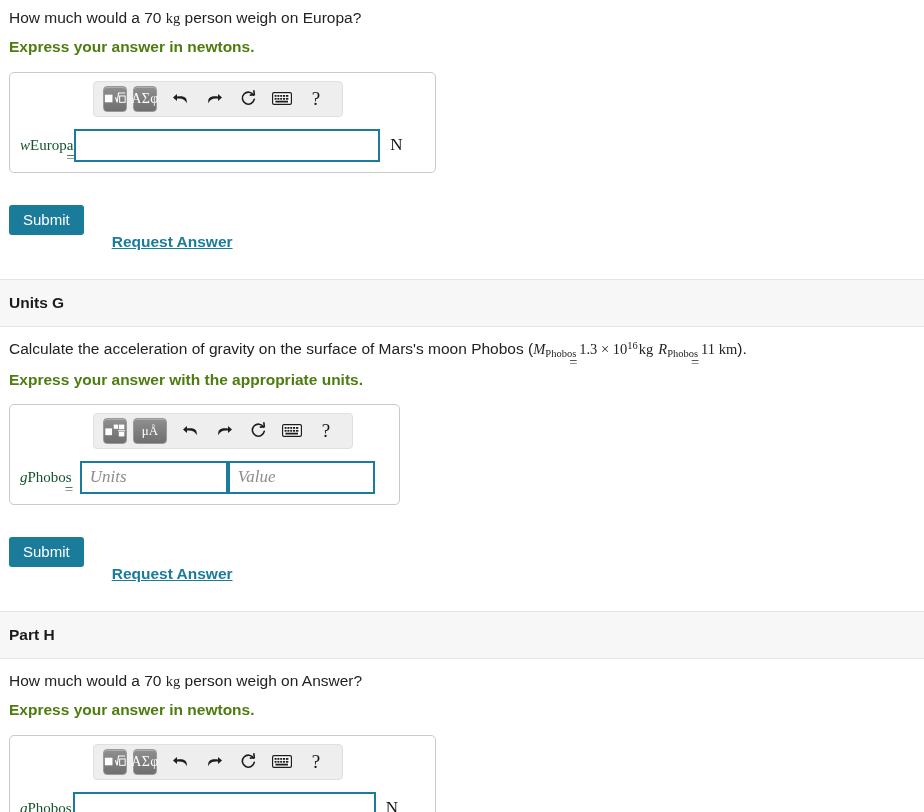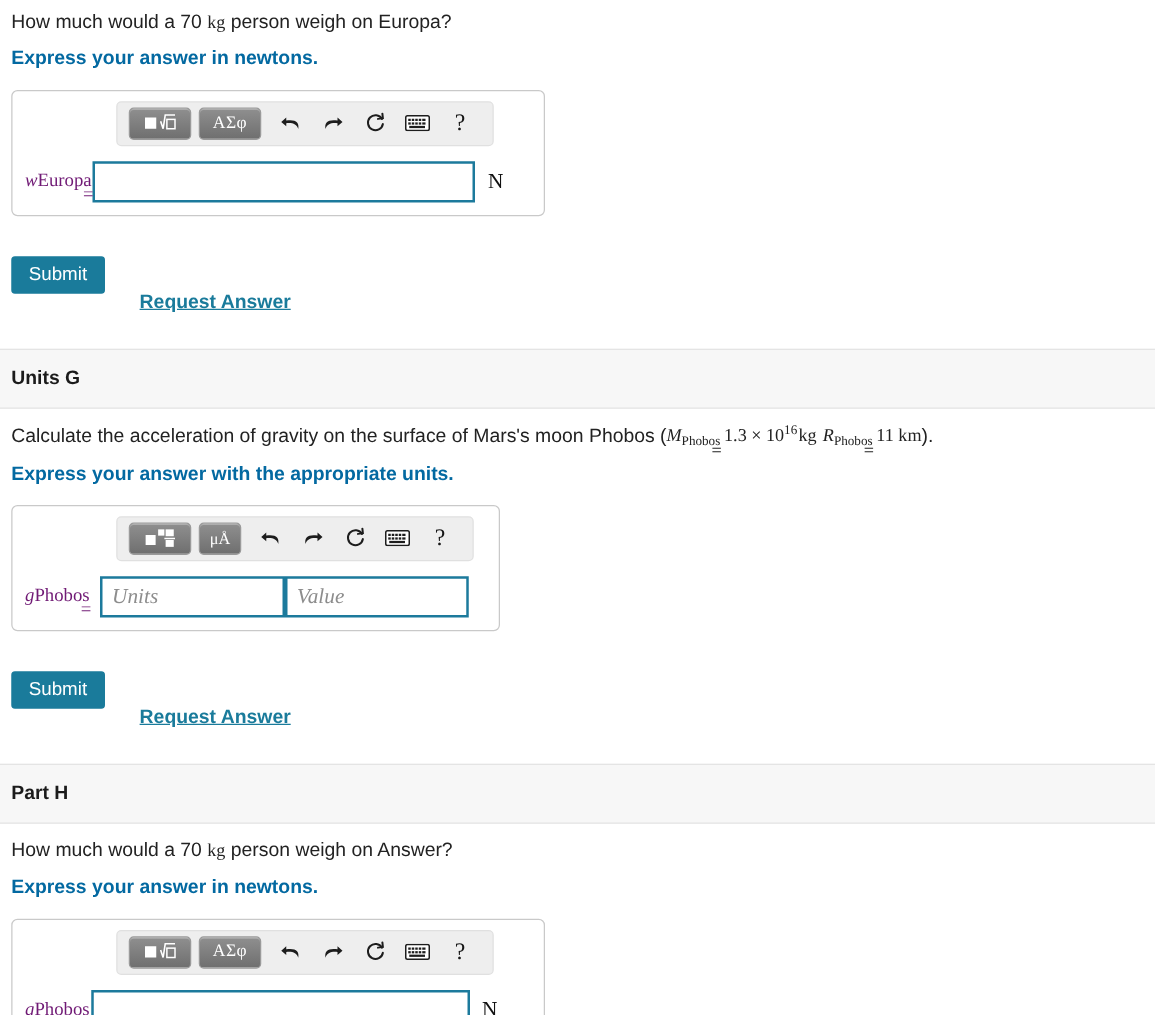--- a/index.html
+++ b/index.html
@@ -18,21 +18,21 @@
     font-size: 15.5px;
     line-height: 1.32;
     color: #222222;
     padding: 0 8px 0 9px;
     white-space: nowrap;
   }
   .qtext.first { padding-top: 8px; }
   .instruction {
     font-size: 15.5px;
     font-weight: bold;
-    color: #0369a1;
+    color: #4d7c0f;
     padding: 9px 9px 0 9px;
     line-height: 1.3;
   }
 
   
   .mj {
     font-family: "Liberation Serif", serif;
     font-size: 14.5px;
     white-space: nowrap;
   }
@@ -91,21 +91,21 @@
     height: 36px;
     display: flex;
     align-items: center;
     padding: 0 9px;
     margin-left: 73px;
     width: fit-content;
     gap: 0px;
   }
   .toolbar.g-bar { }
   .tb-btn {
-    width: 50px; height: 26px;
+    width: 24px; height: 26px;
     border-radius: 4px;
     border: 1px solid #9a9a9a;
     background: linear-gradient(#8f8f8f, #6f6f6f);
     display: flex; align-items: center; justify-content: center;
     margin-right: 6px;
     cursor: pointer;
     box-shadow: inset 0 1px 0 rgba(255,255,255,.28);
   }
   .tb-btn.greek {
     color: #ffffff;
@@ -136,21 +136,21 @@
     display: flex;
     align-items: center;
     margin-top: 12px;
   }
   .var-label {
     font-family: "Liberation Serif", serif;
     font-size: 15px;
     white-space: nowrap;
     padding-right: 1px;
     min-width: 0;
-    color: #701a75;
+    color: #14532d;
   }
   .ans-input {
     height: 33px;
     border: 2px solid #1c7a9c;
     background: #ffffff;
     outline: none;
     font-family: "Liberation Serif", serif;
     font-size: 17px;
     font-style: italic;
     color: #111111;

